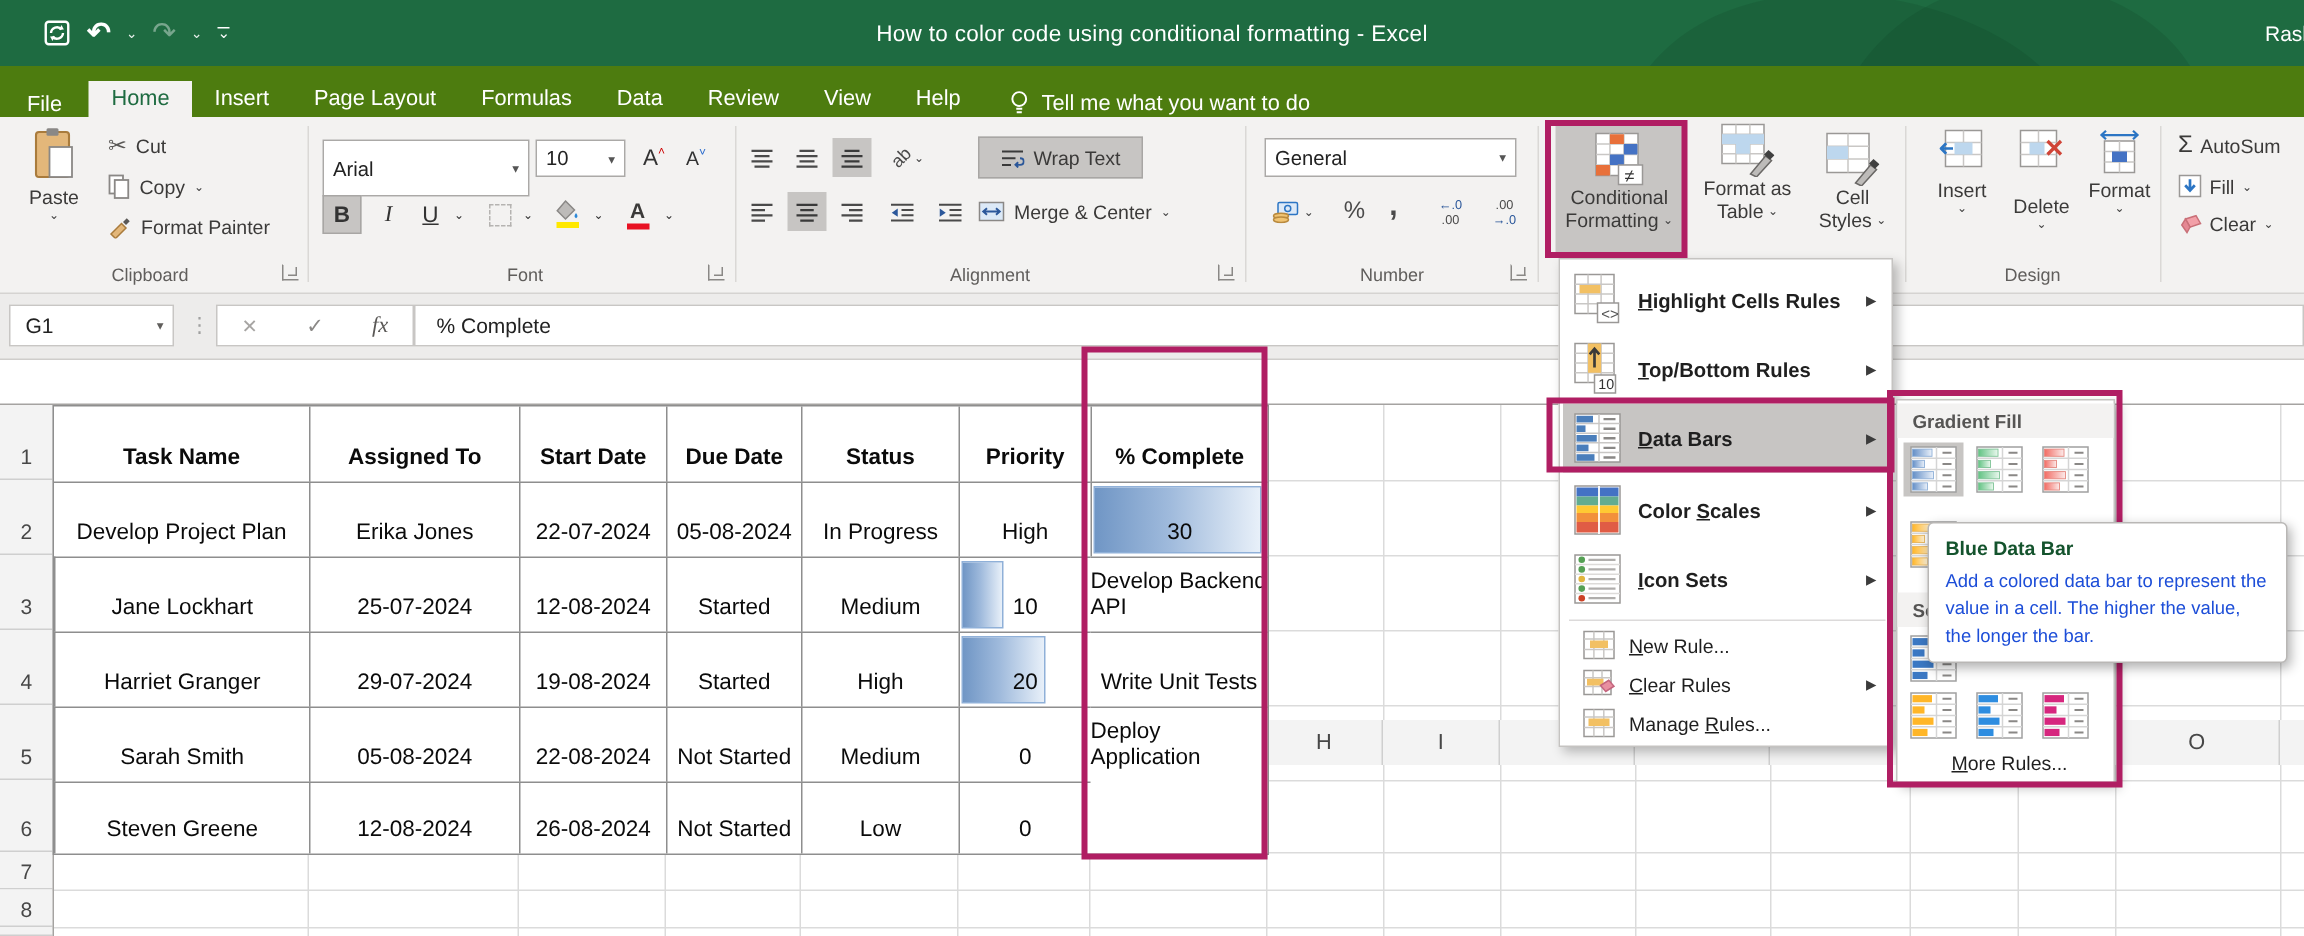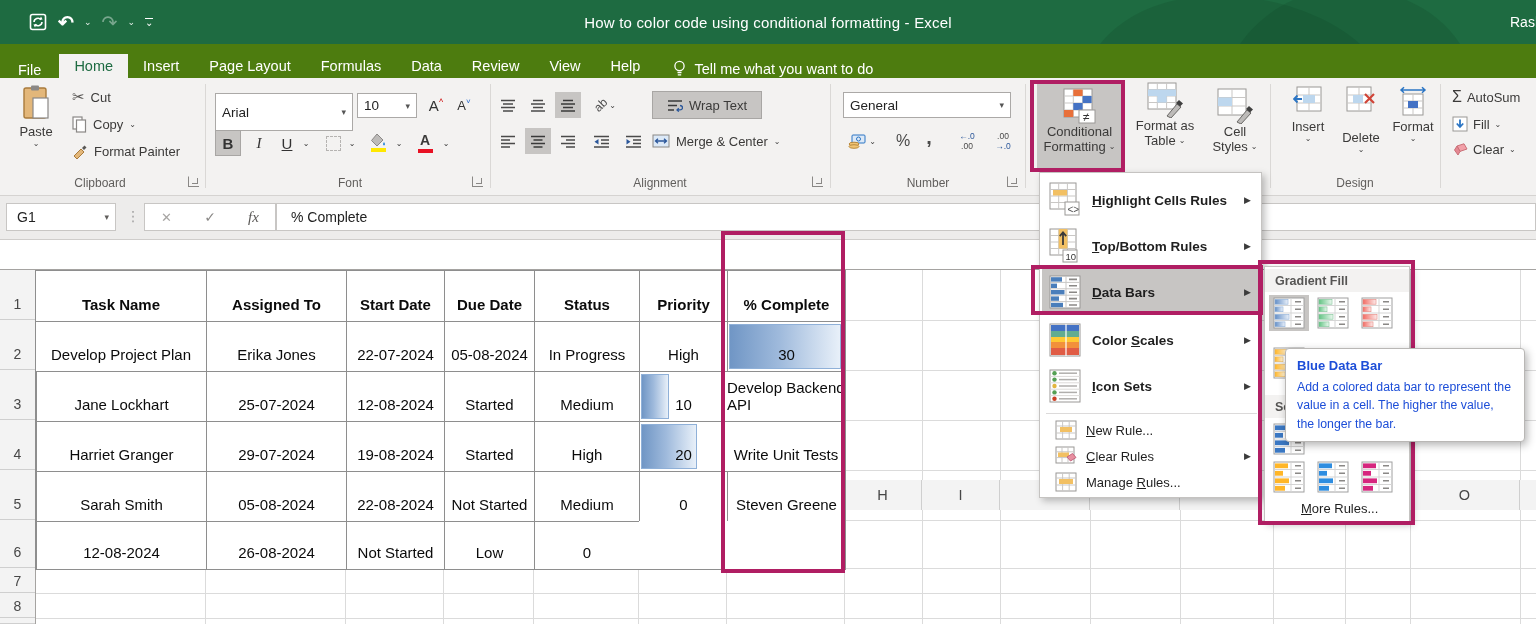--- a/index.html
+++ b/index.html
@@ -68,21 +68,21 @@
 
 .sub-panel{position:absolute;left:1264px;top:266px;width:146px;height:256px;background:#fff;border:1px solid #C5C3C1;box-shadow:3px 3px 7px rgba(0,0,0,.25);z-index:30}
 .sub-hdr{position:absolute;left:0;width:144px;height:23px;background:#F3F2F1;display:flex;align-items:center;padding-left:10px;font-size:12.5px;font-weight:bold;color:#565554}
 .tile{position:absolute;width:40px;height:36px;display:flex;align-items:center;justify-content:center}
 .tile.sel{background:#C7C5C3}
 .more-rules{position:absolute;left:36px;font-size:13px;color:#1F1F1F}
 
 .annot{position:absolute;border:4px solid #B01E63;z-index:50;pointer-events:none}
 
 .tooltip{position:absolute;left:1285px;top:348px;width:240px;height:94px;background:#fff;border:1px solid #B9B7B5;border-radius:4px;box-shadow:2px 3px 8px rgba(0,0,0,.3);z-index:60;padding:9px 11px}
-.tooltip .tt-title{font-size:13px;font-weight:bold;color:#1d4ed8;margin-bottom:5px}
+.tooltip .tt-title{font-size:13px;font-weight:bold;color:#14532d;margin-bottom:5px}
 .tooltip .tt-body{font-size:12.3px;color:#1d4ed8;line-height:1.5}
 </style>
 </head>
 <body>
 
 <svg width="0" height="0" style="position:absolute">
   <defs>
     <linearGradient id="g-blue" x1="0" y1="0" x2="1" y2="0">
         <stop offset="0" stop-color="#638EC6"></stop>
         <stop offset="1" stop-color="#EAF1FA"></stop>
@@ -545,20 +545,21 @@
     <div class="cell first-col">Write Unit Tests</div>
     <div class="cell">Sarah Smith</div>
     <div class="cell">05-08-2024</div>
     <div class="cell">22-08-2024</div>
     <div class="cell">Not Started</div>
     <div class="cell">Medium</div>
     <div class="cell">
         <span class="val">0</span>
       </div>
 
+    <div class="cell first-col">Deploy Application</div>
     <div class="cell">Steven Greene</div>
     <div class="cell">12-08-2024</div>
     <div class="cell">26-08-2024</div>
     <div class="cell">Not Started</div>
     <div class="cell">Low</div>
     <div class="cell">
         <span class="val">0</span>
       </div>
   </div>
 

